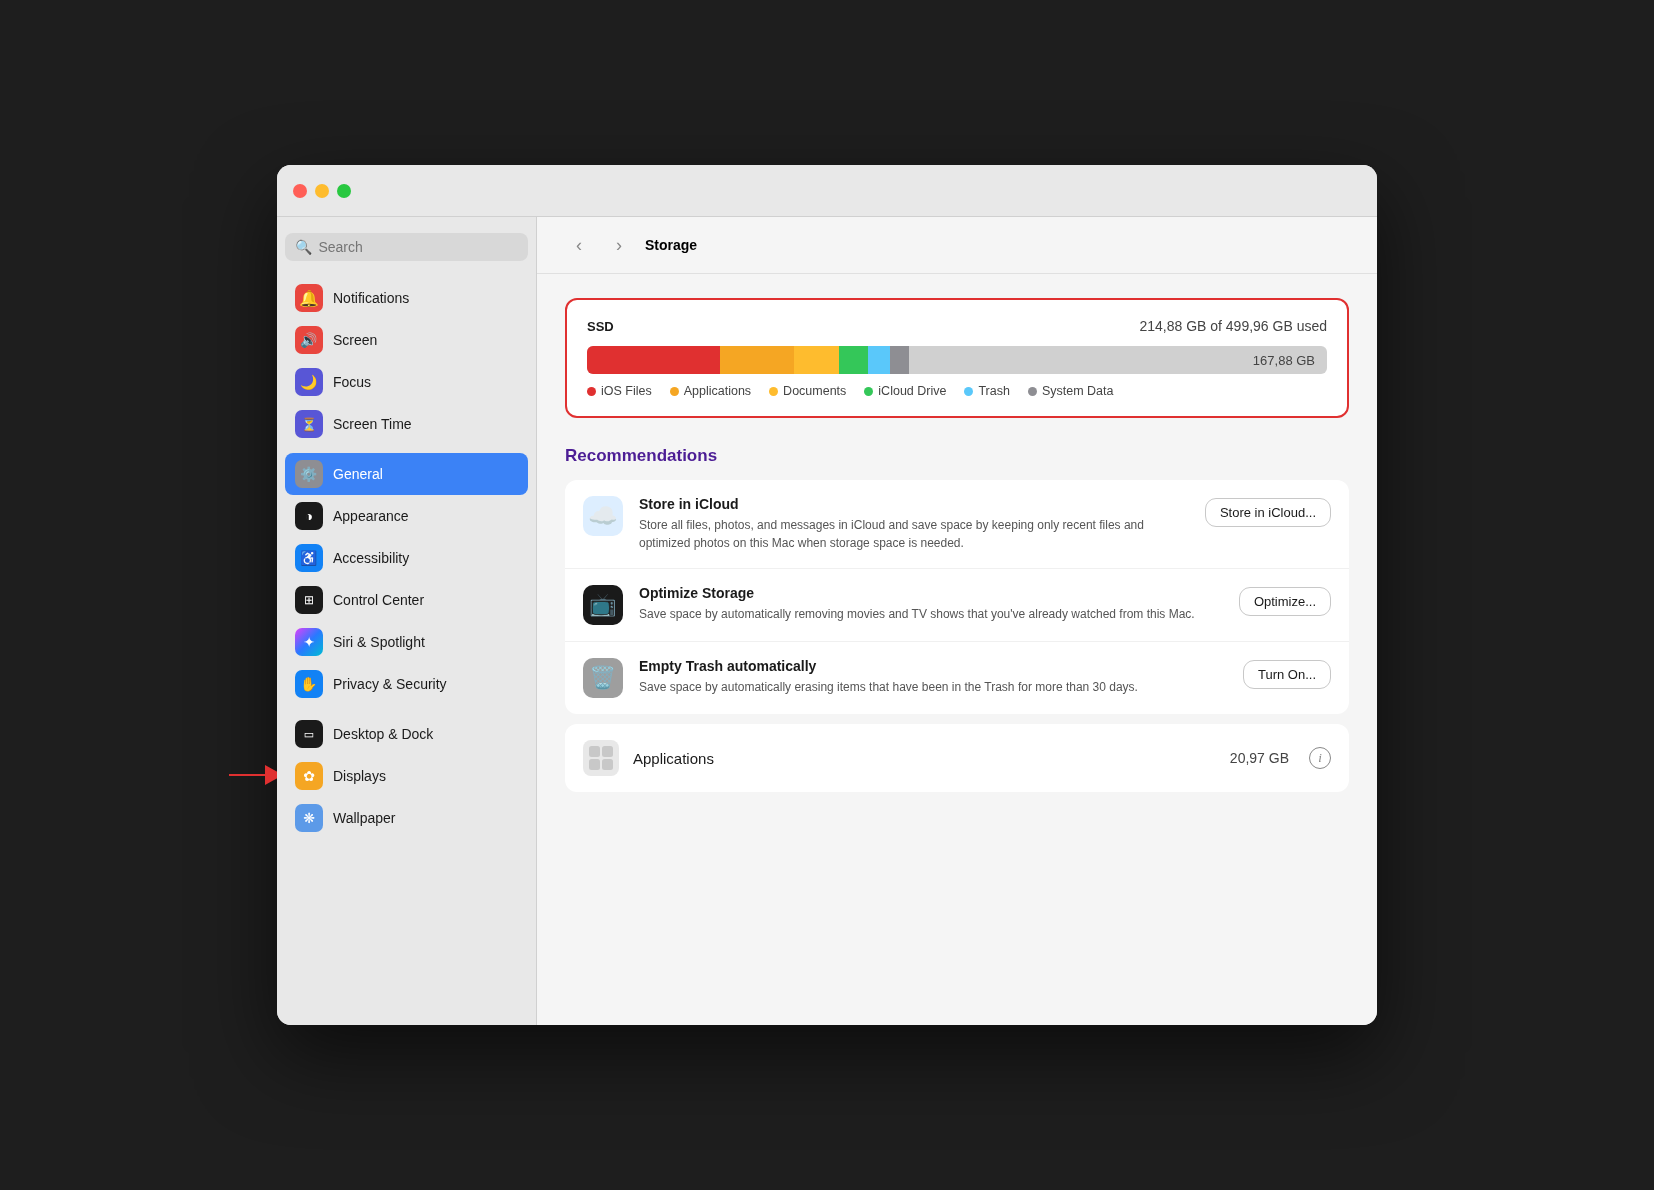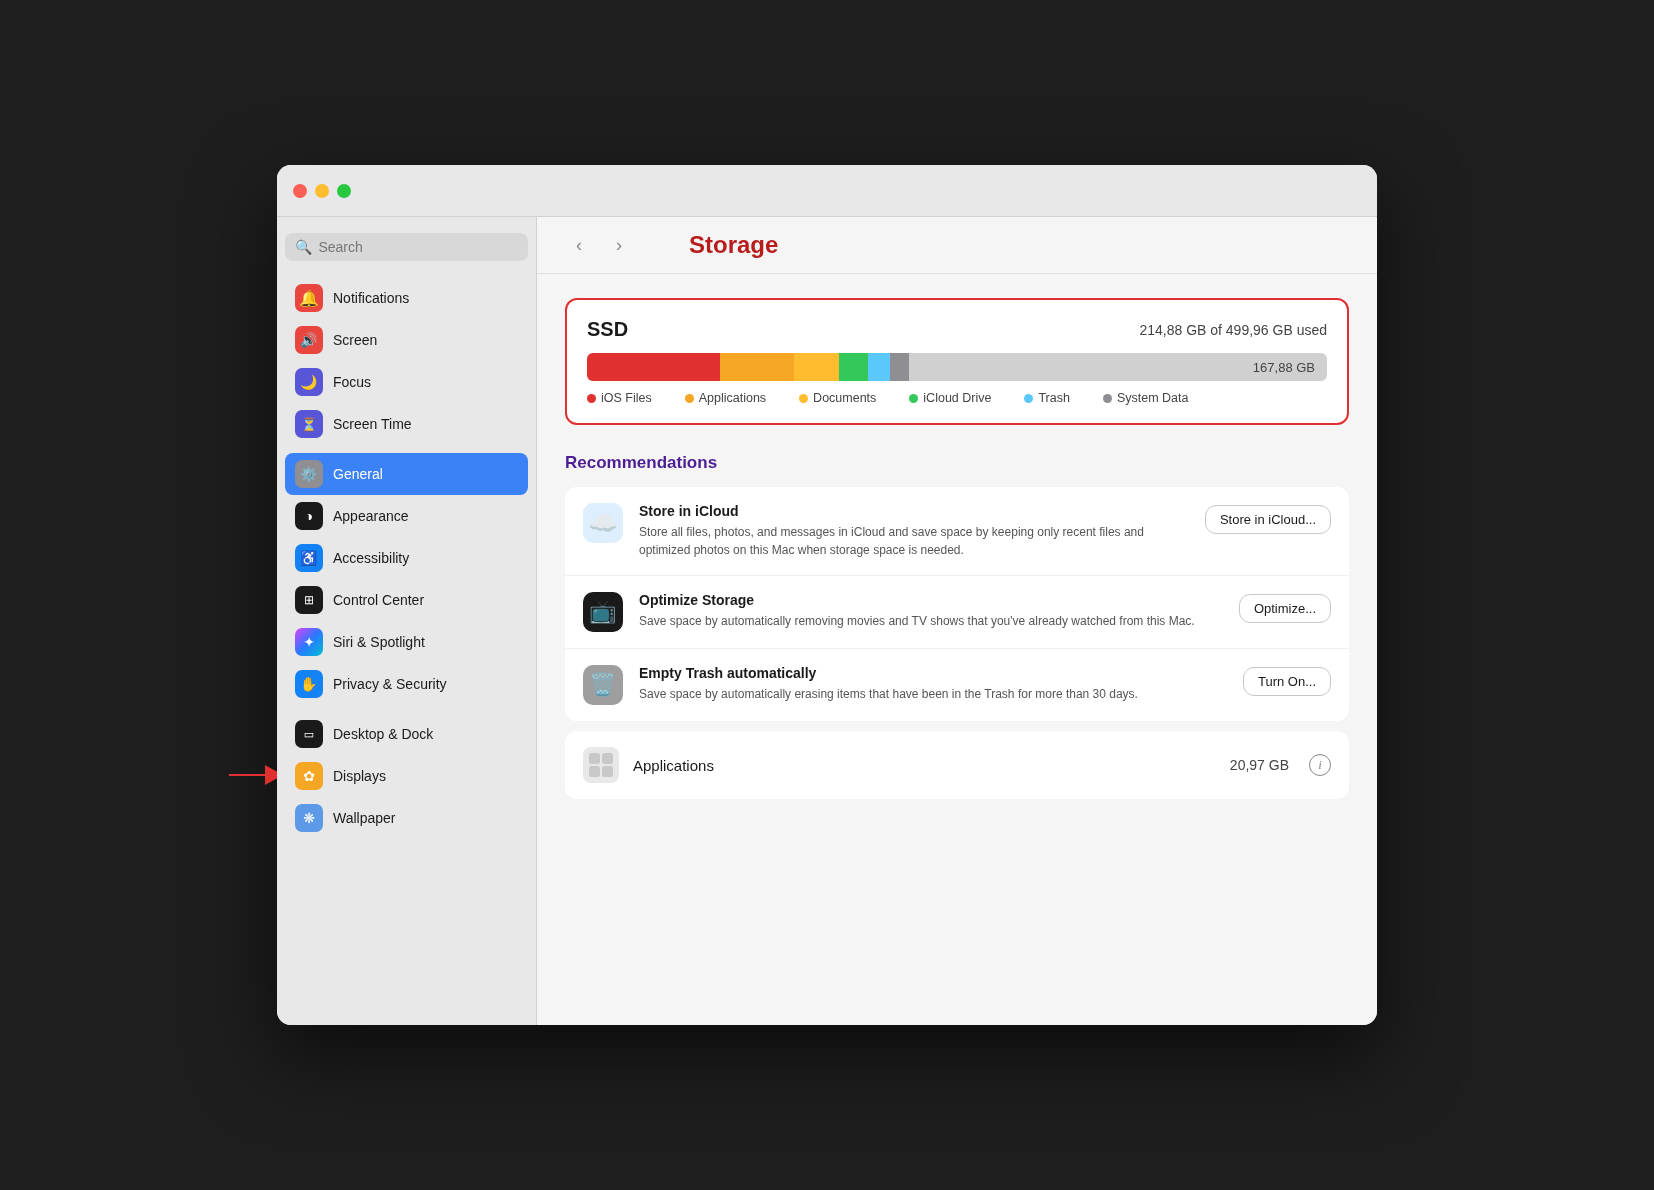--- a/index.html
+++ b/index.html
@@ -186,24 +186,23 @@
       background: transparent;
       font-size: 18px;
       color: #888;
       cursor: pointer;
       display: flex;
       align-items: center;
       justify-content: center;
     }
 
     .detail-title {
-      font-size: 24px;
+      font-size: 14px;
       font-weight: 600;
-      color: #b91c1c;
-      margin-left: 44px;
+      color: #000000;
     }
 
     .detail-content {
       padding: 24px 28px;
       flex: 1;
     }
 
     
     .storage-card {
       background: white;
@@ -214,21 +213,21 @@
     }
 
     .storage-header {
       display: flex;
       justify-content: space-between;
       align-items: center;
       margin-bottom: 12px;
     }
 
     .storage-label {
-      font-size: 20px;
+      font-size: 13px;
       font-weight: 600;
       color: #1a1a1a;
     }
 
     .storage-size-text {
       font-size: 14px;
       color: #444;
     }
 
     .storage-bar-container {
@@ -250,21 +249,21 @@
       right: 12px;
       top: 50%;
       transform: translateY(-50%);
       font-size: 13px;
       font-weight: 500;
       color: #444;
     }
 
     .storage-legend {
       display: flex;
-      gap: 33px;
+      gap: 18px;
       flex-wrap: wrap;
     }
 
     .legend-item {
       display: flex;
       align-items: center;
       gap: 5px;
       font-size: 12.5px;
       color: #444;
     }

